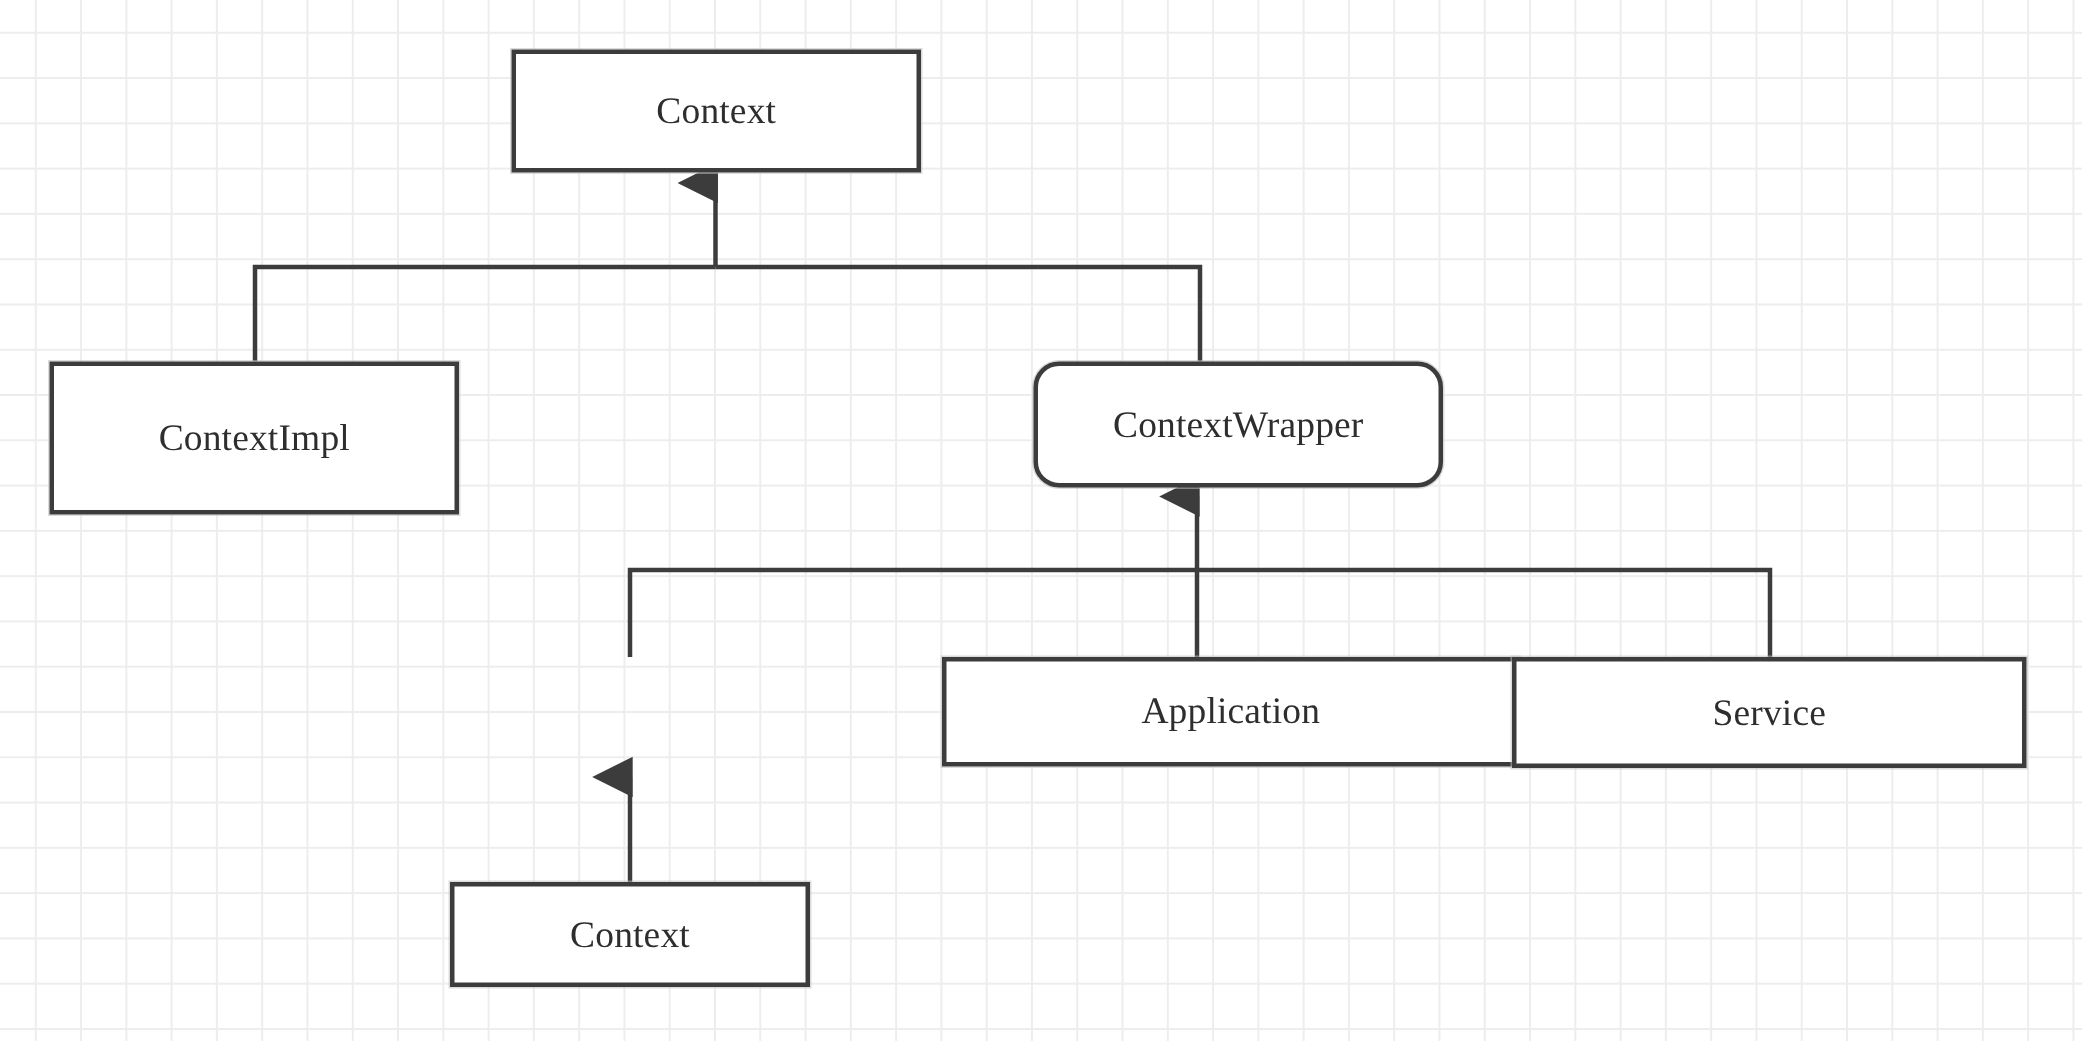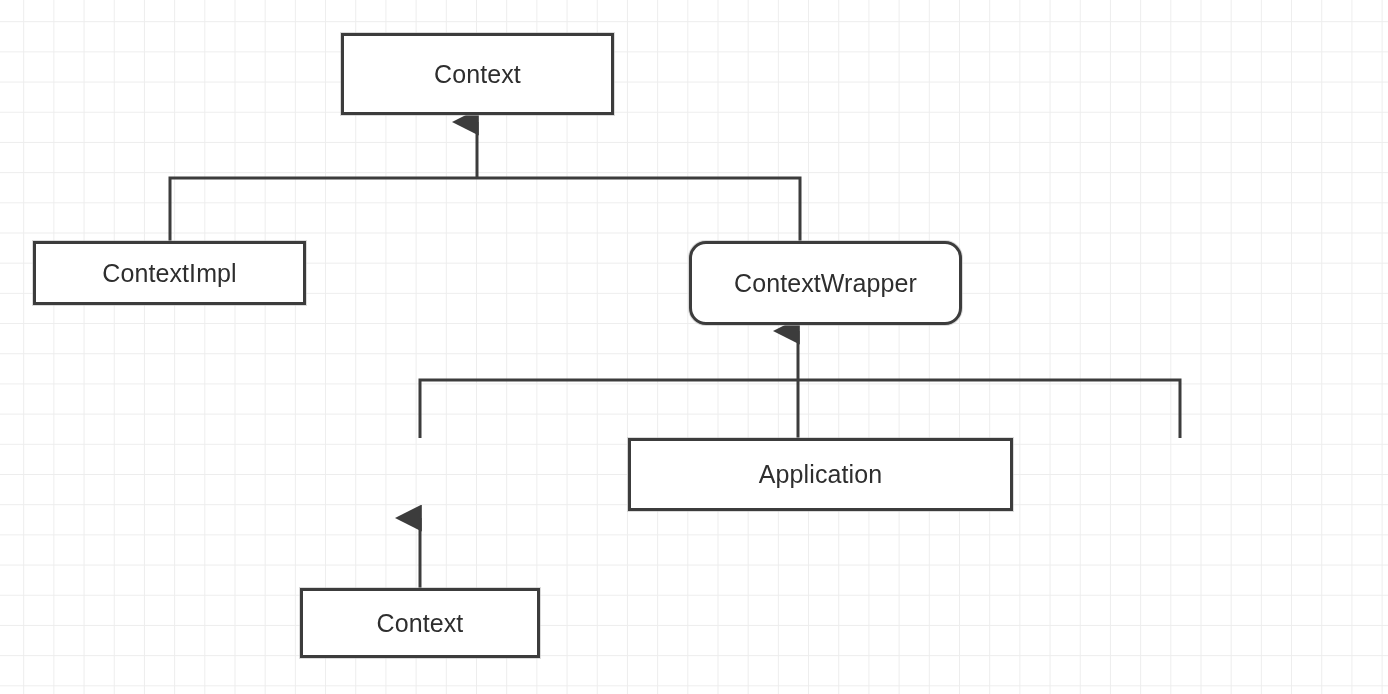--- a/index.html
+++ b/index.html
@@ -38,26 +38,26 @@
     align-items: center;
     justify-content: center;
     box-shadow: 0 0 0 1px rgba(190,190,190,0.55);
   }
   .node-label {
     font-size: 25px;
     line-height: 1;
     color: #2e2e2e;
     letter-spacing: 0.1px;
     white-space: nowrap;
-    font-family: Liberation Sans, sans-serif;
+    font-family: Liberation Serif, serif;
   }
 
   
   #node-context          { left: 341px;  top: 33px;  width: 273px; height: 82px; }
-  #node-contextimpl      { left: 33px;   top: 241px; width: 273px; height: 64px; }
+  #node-contextimpl      { left: 33px;   top: 241px; width: 273px; height: 102px; }
   #node-contextwrapper   { left: 689px;  top: 241px; width: 273px; height: 84px; border-radius: 17px; }
   #node-contextthemewrapper { left: 248px; top: 438px; width: 343px; height: 73px; }
   #node-application      { left: 628px;  top: 438px; width: 385px; height: 73px; }
   #node-service          { left: 1008px; top: 438px; width: 343px; height: 74px; }
   #node-activity         { left: 300px;  top: 588px; width: 240px; height: 70px; }
 </style>
 </head>
 <body>
 
 <div id="canvas">
@@ -107,18 +107,21 @@
 
   <div class="node" id="node-contextwrapper">
     <span class="node-label">ContextWrapper</span>
   </div>
 
 
   <div class="node" id="node-application">
     <span class="node-label">Application</span>
   </div>
 
+  <div class="node" id="node-service">
+    <span class="node-label">Service</span>
+  </div>
 
   <div class="node" id="node-activity">
     <span class="node-label">Context</span>
   </div>
 
 </div>
 
 </body></html>

